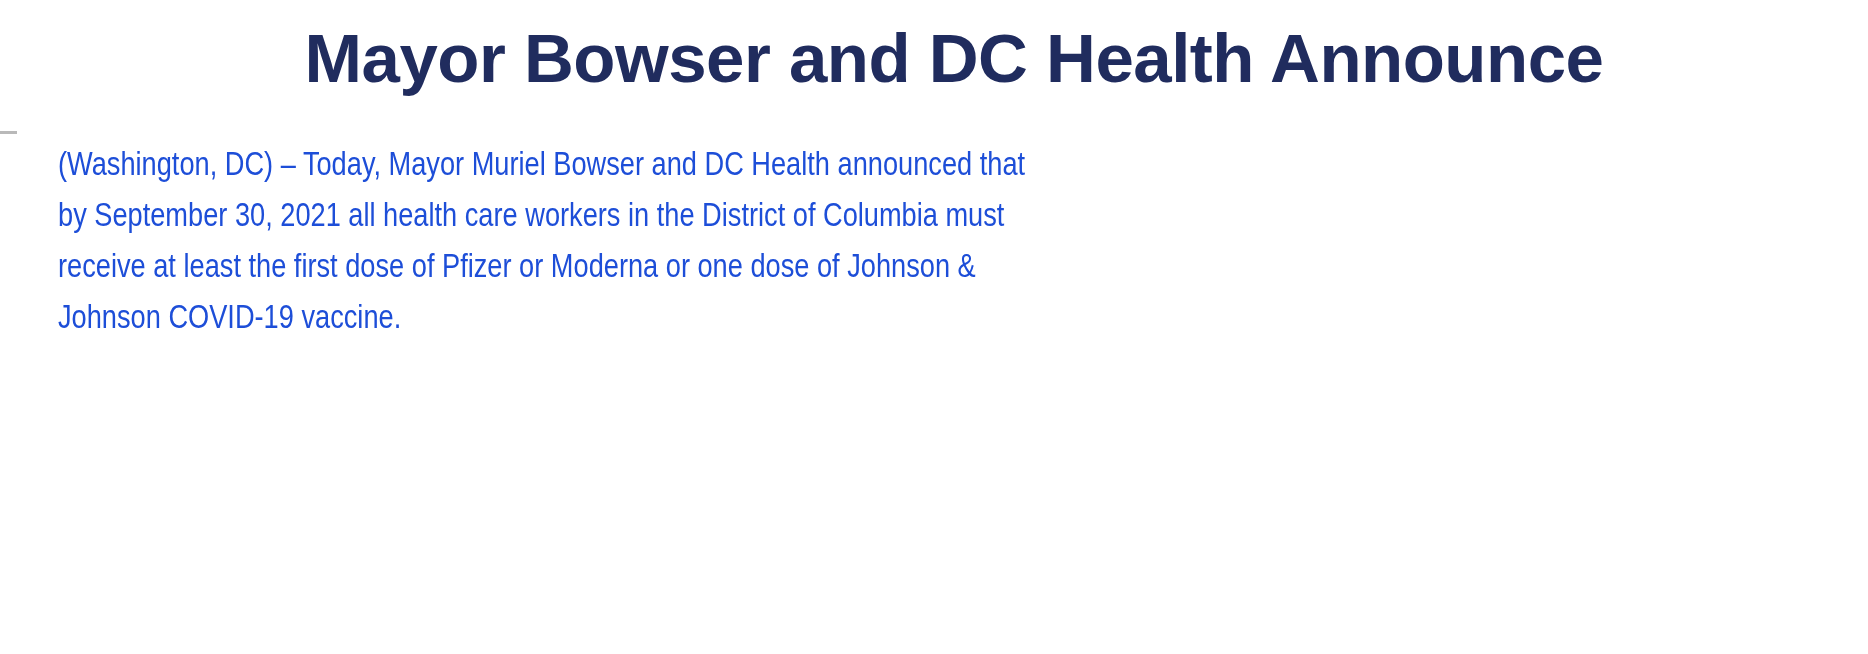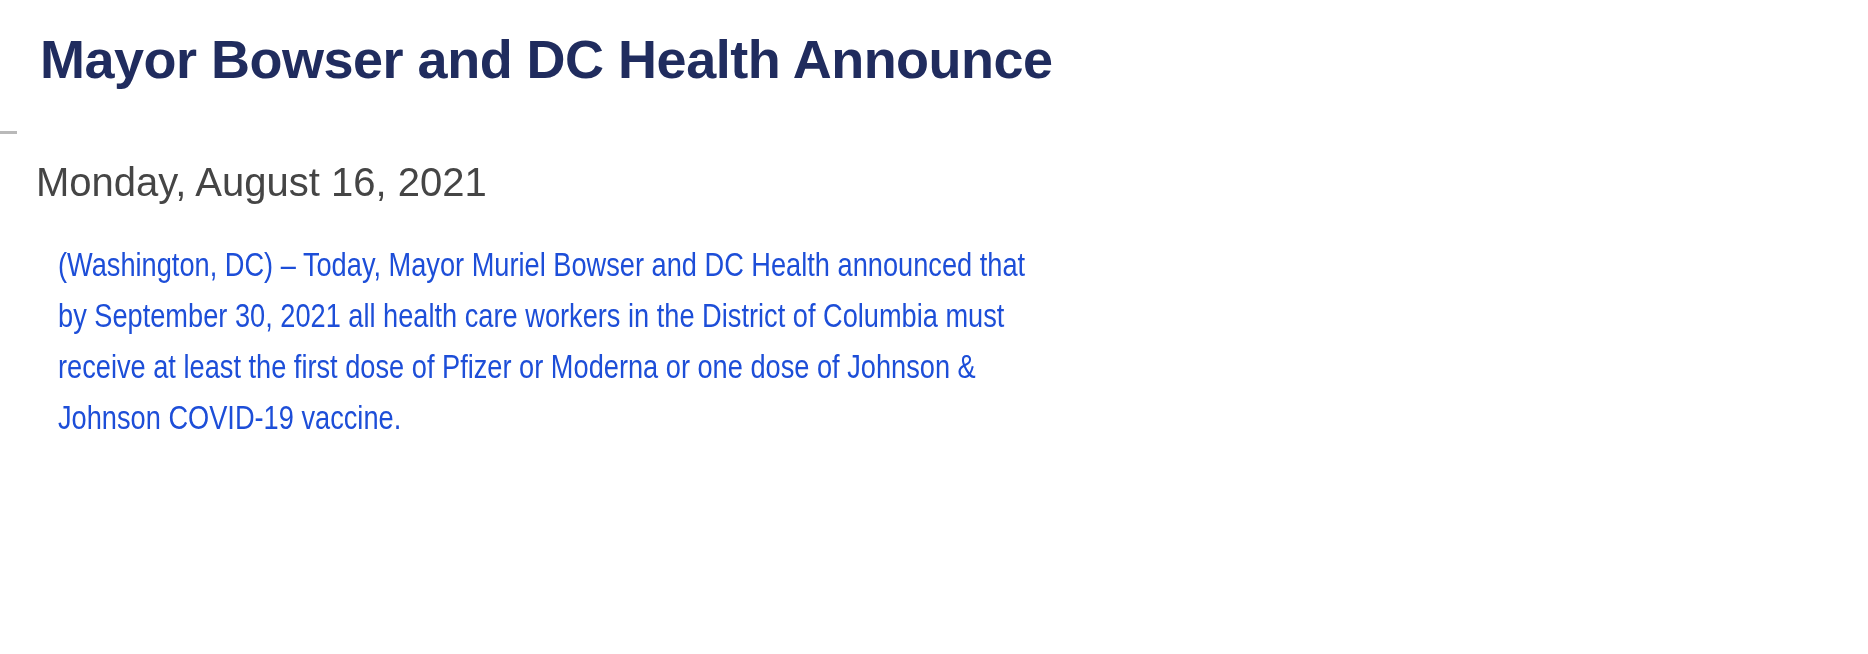--- a/index.html
+++ b/index.html
@@ -24,25 +24,26 @@
   .edge-dash {
     position: absolute;
     left: 0;
     top: 119px;
     width: 17px;
     height: 3px;
     background: #b9b9b9;
   }
   .title {
     margin: 12px 0 0 40px;
-    font-size: 54px;
+    font-size: 69px;
     line-height: 94px;
     font-weight: 700;
     letter-spacing: -0.5px;
     color: #202c5e;
+    text-align: center;
   }
   .title-line {
     display: block;
     white-space: nowrap;
   }
   .pub-date {
     margin: 51px 0 0 36px;
     font-size: 40px;
     line-height: 50px;
     font-weight: 400;
@@ -67,21 +68,20 @@
 <body>
 
 <div class="page">
 
   <div class="edge-dash"></div>
 
   <h1 class="title">
     <span class="title-line">Mayor Bowser and DC Health Announce</span>
   </h1>
 
-  <div class="pub-date">Monday, August 16, 2021</div>
 
   <div class="body-par">
     <span class="body-line">(Washington, DC) – Today, Mayor Muriel Bowser and DC Health announced that</span>
     <span class="body-line">by September 30, 2021 all health care workers in the District of Columbia must</span>
     <span class="body-line">receive at least the first dose of Pfizer or Moderna or one dose of Johnson &amp;</span>
     <span class="body-line">Johnson COVID-19 vaccine.</span>
   </div>
 
 </div>
 

